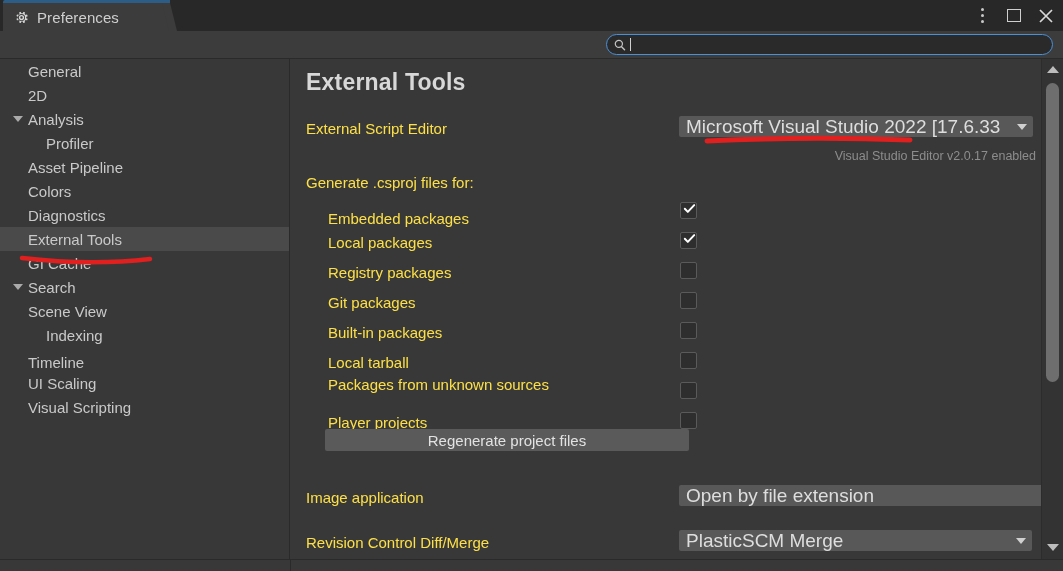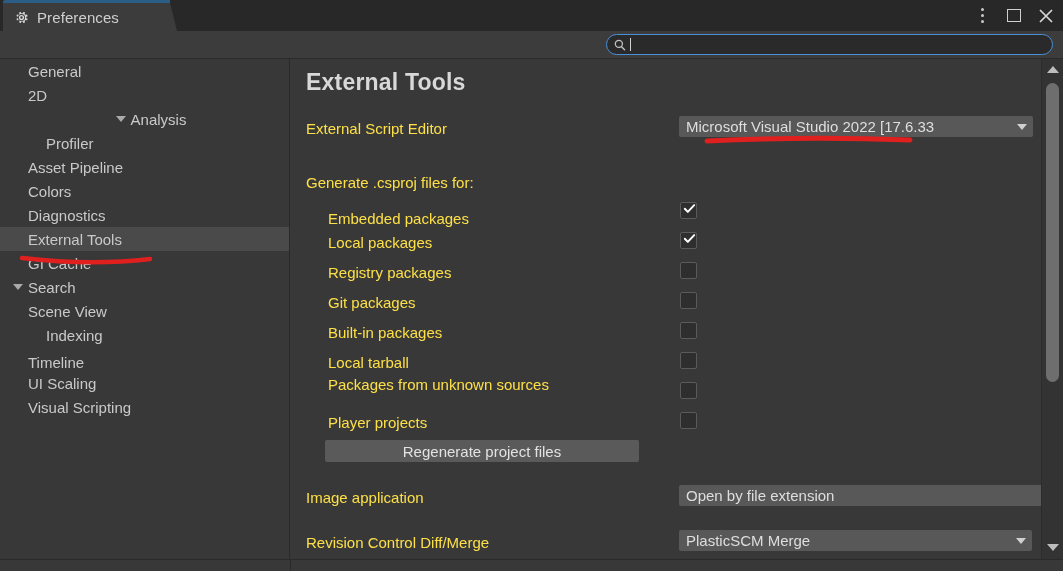--- a/index.html
+++ b/index.html
@@ -164,21 +164,21 @@
   .dropdown {
     position: absolute;
     background: #585858;
     border-radius: 2px;
     height: 21px;
     display: flex; align-items: center;
     padding: 0 6px 0 7px;
     box-sizing: border-box;
     cursor: default;
     color: #dedede;
-    font-size: 15px;
+    font-size: 19px;
     white-space: nowrap;
     overflow: hidden;
   }
   .dropdown .dd-text { flex: 1 1 auto; overflow: hidden; }
   .dd-caret {
     width: 0; height: 0;
     border-left: 5px solid transparent;
     border-right: 5px solid transparent;
     border-top: 6px solid #d0d0d0;
     flex: 0 0 auto;
@@ -316,21 +316,21 @@
   </div>
 
   <div class="sidebar">
     <div id="side-list">
         <div class="side-item" style="padding-left: 28px;">
           <span class="side-text">General</span>
         </div>
         <div class="side-item" style="padding-left: 28px;">
           <span class="side-text">2D</span>
         </div>
-        <div class="side-item" style=" justify-content: center;">
+        <div class="side-item" style="">
           <span class="side-arrow"></span>
           <span class="side-text">Analysis</span>
         </div>
         <div class="side-item indent">
           <span class="side-text">Profiler</span>
         </div>
         <div class="side-item" style="padding-left: 28px;">
           <span class="side-text">Asset Pipeline</span>
         </div>
         <div class="side-item" style="padding-left: 28px;">
@@ -371,20 +371,21 @@
 
     <div class="page-title">External Tools</div>
 
     <div class="row" style="top:58px;">
       <span class="row-label">External Script Editor</span>
     </div>
     <div class="dropdown" style="left:388px; top:57px; width:354px;">
       <span class="dd-text">Microsoft Visual Studio 2022 [17.6.33</span>
       <span class="dd-caret"></span>
     </div>
+    <div class="hint" style="top:90px;">Visual Studio Editor v2.0.17 enabled</div>
 
     <div class="row" style="top:112px;">
       <span class="row-label">Generate .csproj files for:</span>
     </div>
 
     <div id="csproj-rows">
         <div class="row" style="top: 148px;">
           <span class="row-label sub">Embedded packages</span>
         </div>
         <div class="checkbox" style="left: 389px; top: 143px;">
@@ -419,21 +420,21 @@
         <div class="row" style="top: 314px;">
           <span class="row-label sub">Packages from unknown sources</span>
         </div>
         <div class="checkbox" style="left: 389px; top: 323px;"></div>
         <div class="row" style="top: 352px;">
           <span class="row-label sub">Player projects</span>
         </div>
         <div class="checkbox" style="left: 389px; top: 353px;"></div>
       </div>
 
-    <div class="btn" style="left:34px; top:381px; width:314px;">
+    <div class="btn" style="left:34px; top:370px; width:364px;">
       <span>Regenerate project files</span>
     </div>
 
     <div class="row" style="top:427px;">
       <span class="row-label">Image application</span>
     </div>
     <div class="dropdown" style="left:388px; top:426px; width:385px;">
       <span class="dd-text">Open by file extension</span>
       <span class="dd-caret"></span>
     </div>

